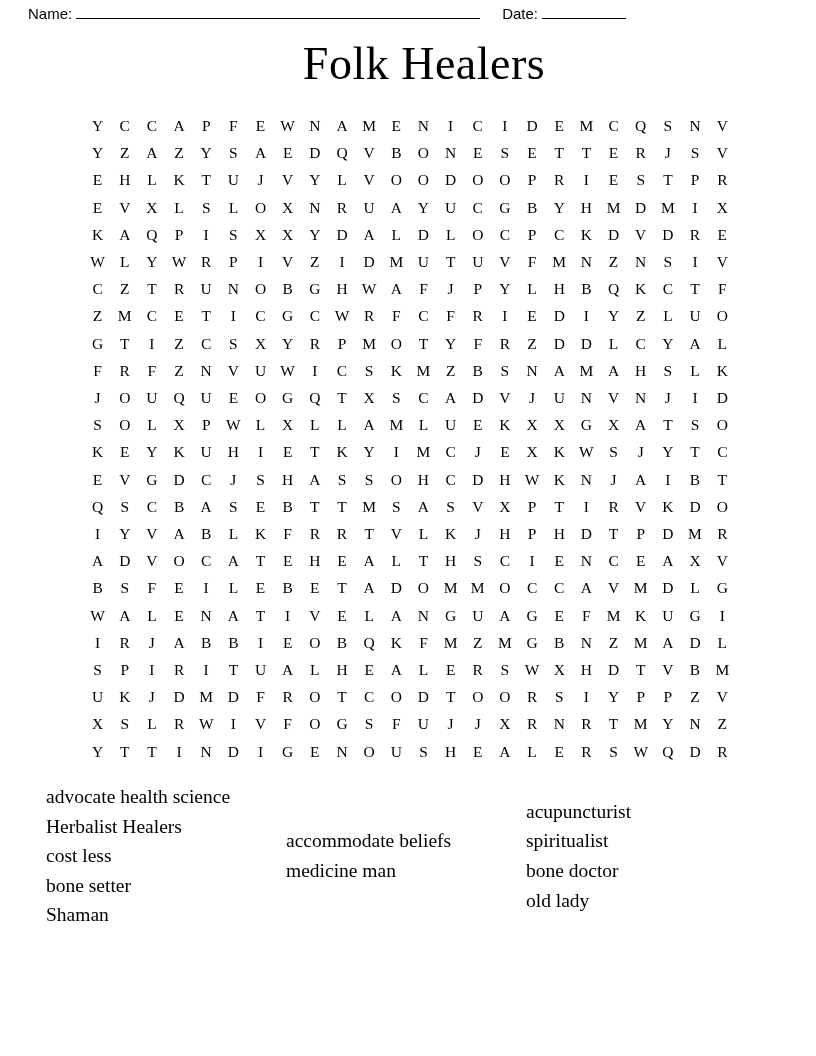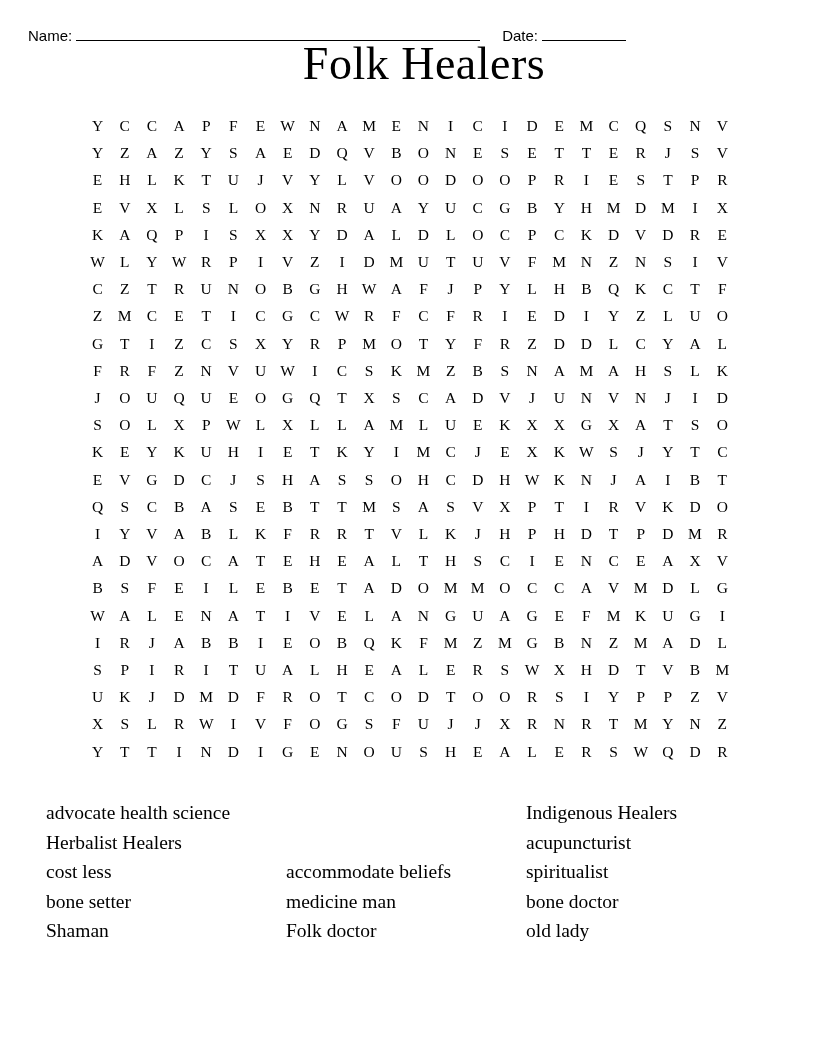--- a/index.html
+++ b/index.html
@@ -19,24 +19,24 @@
 
   
   .header-row {
     position: absolute;
     top: 0px;
     left: 0px;
     width: 795px;
     height: 26px;
     display: flex;
     align-items: baseline;
+    padding-top: 6px;
     box-sizing: border-box;
     font-family: "Liberation Sans", "DejaVu Sans", sans-serif;
     font-size: 15px;
-    margin-top: 28px;
   }
   .hdr-label {
     white-space: pre;
     font-family: "Liberation Sans", "DejaVu Sans", sans-serif;
     font-size: 15px;
     line-height: 16px;
   }
   .hdr-name-label { margin-left: 28px; }
   .hdr-rule {
     display: inline-block;
@@ -89,22 +89,21 @@
   }
 
   
   .word-list {
     position: absolute;
     top: 782px;
     left: 46px;
     width: 730px;
     display: flex;
     flex-direction: row;
-    align-items: flex-end;
-    margin-top: 16px;
+    align-items: center;
   }
   .word-col {
     display: flex;
     flex-direction: column;
   }
   .word-col-1 { width: 240px; }
   .word-col-2 { width: 240px; }
   .word-col-3 { width: 240px; }
   .word-item {
     font-family: "Liberation Serif", "DejaVu Serif", serif;
@@ -760,22 +759,20 @@
   <div class="word-col word-col-1">
       <div class="word-item">advocate health science</div>
       <div class="word-item">Herbalist Healers</div>
       <div class="word-item">cost less</div>
       <div class="word-item">bone setter</div>
       <div class="word-item">Shaman</div>
     </div>
   <div class="word-col word-col-2">
       <div class="word-item">accommodate beliefs</div>
       <div class="word-item">medicine man</div>
-      <div class="word-item">Folk doctor</div>
     </div>
   <div class="word-col word-col-3">
-      <div class="word-item">Indigenous Healers</div>
       <div class="word-item">acupuncturist</div>
       <div class="word-item">spiritualist</div>
       <div class="word-item">bone doctor</div>
       <div class="word-item">old lady</div>
     </div>
 </div>
 
 </body></html>

